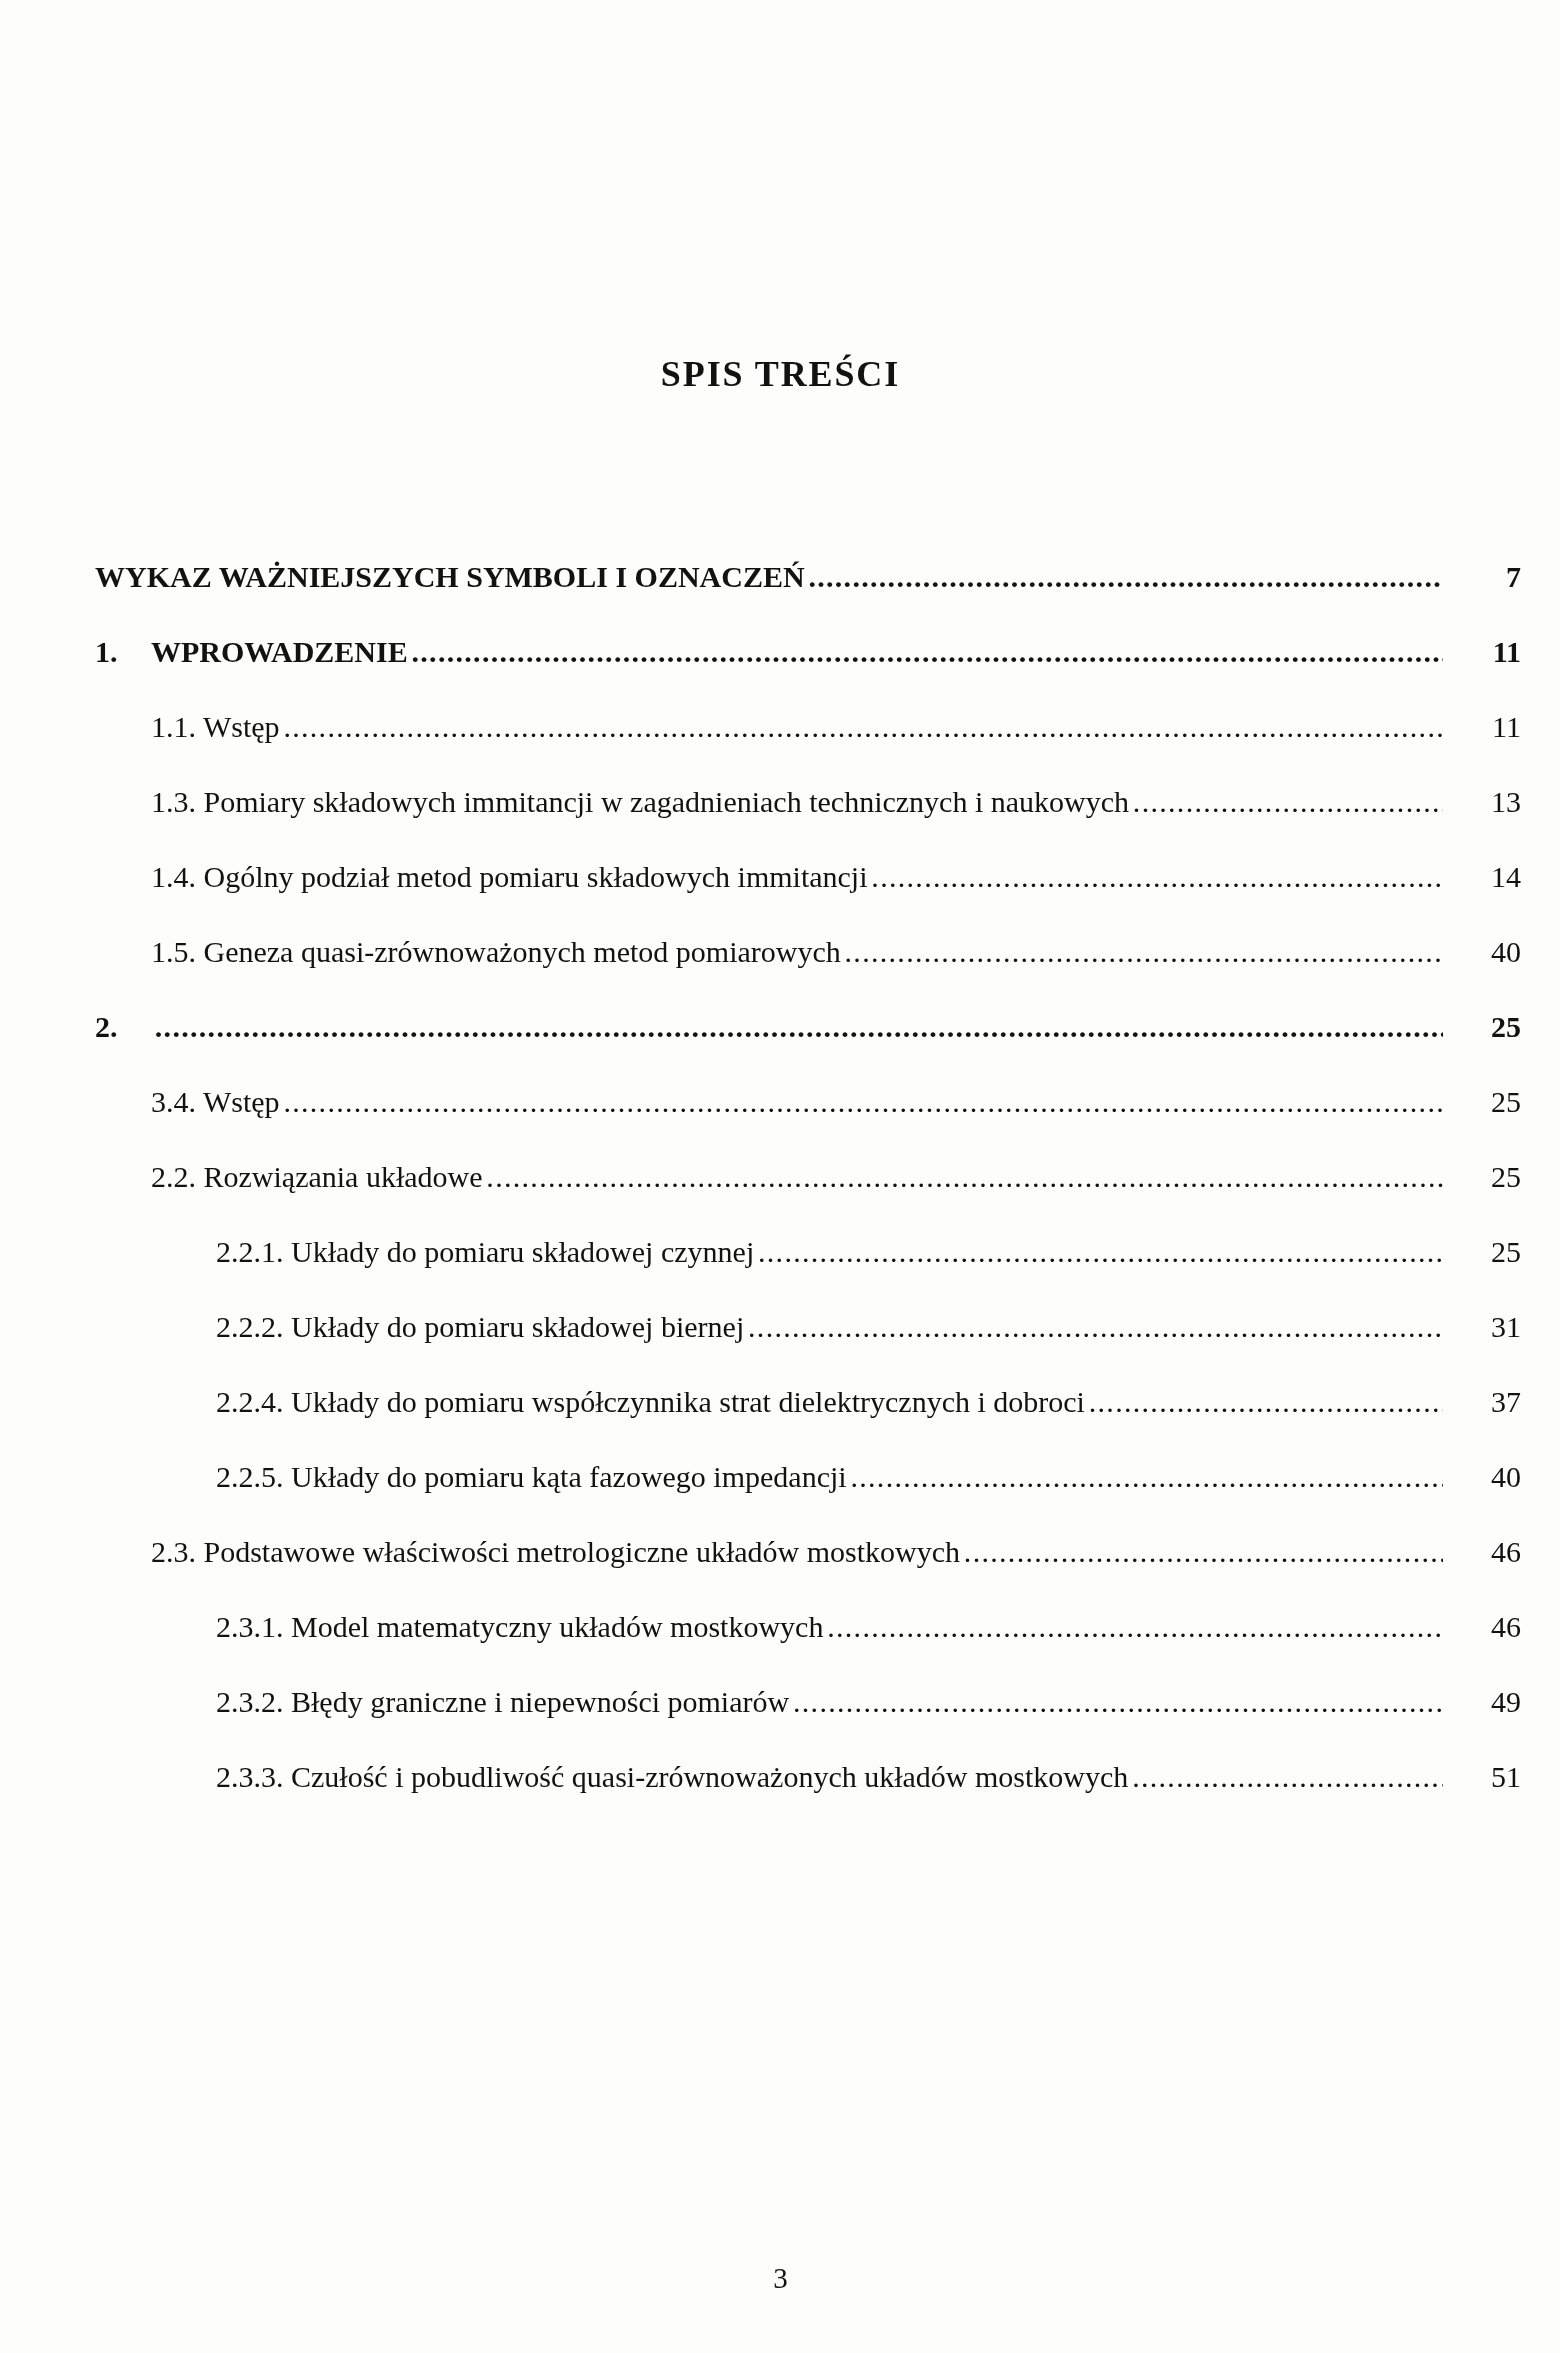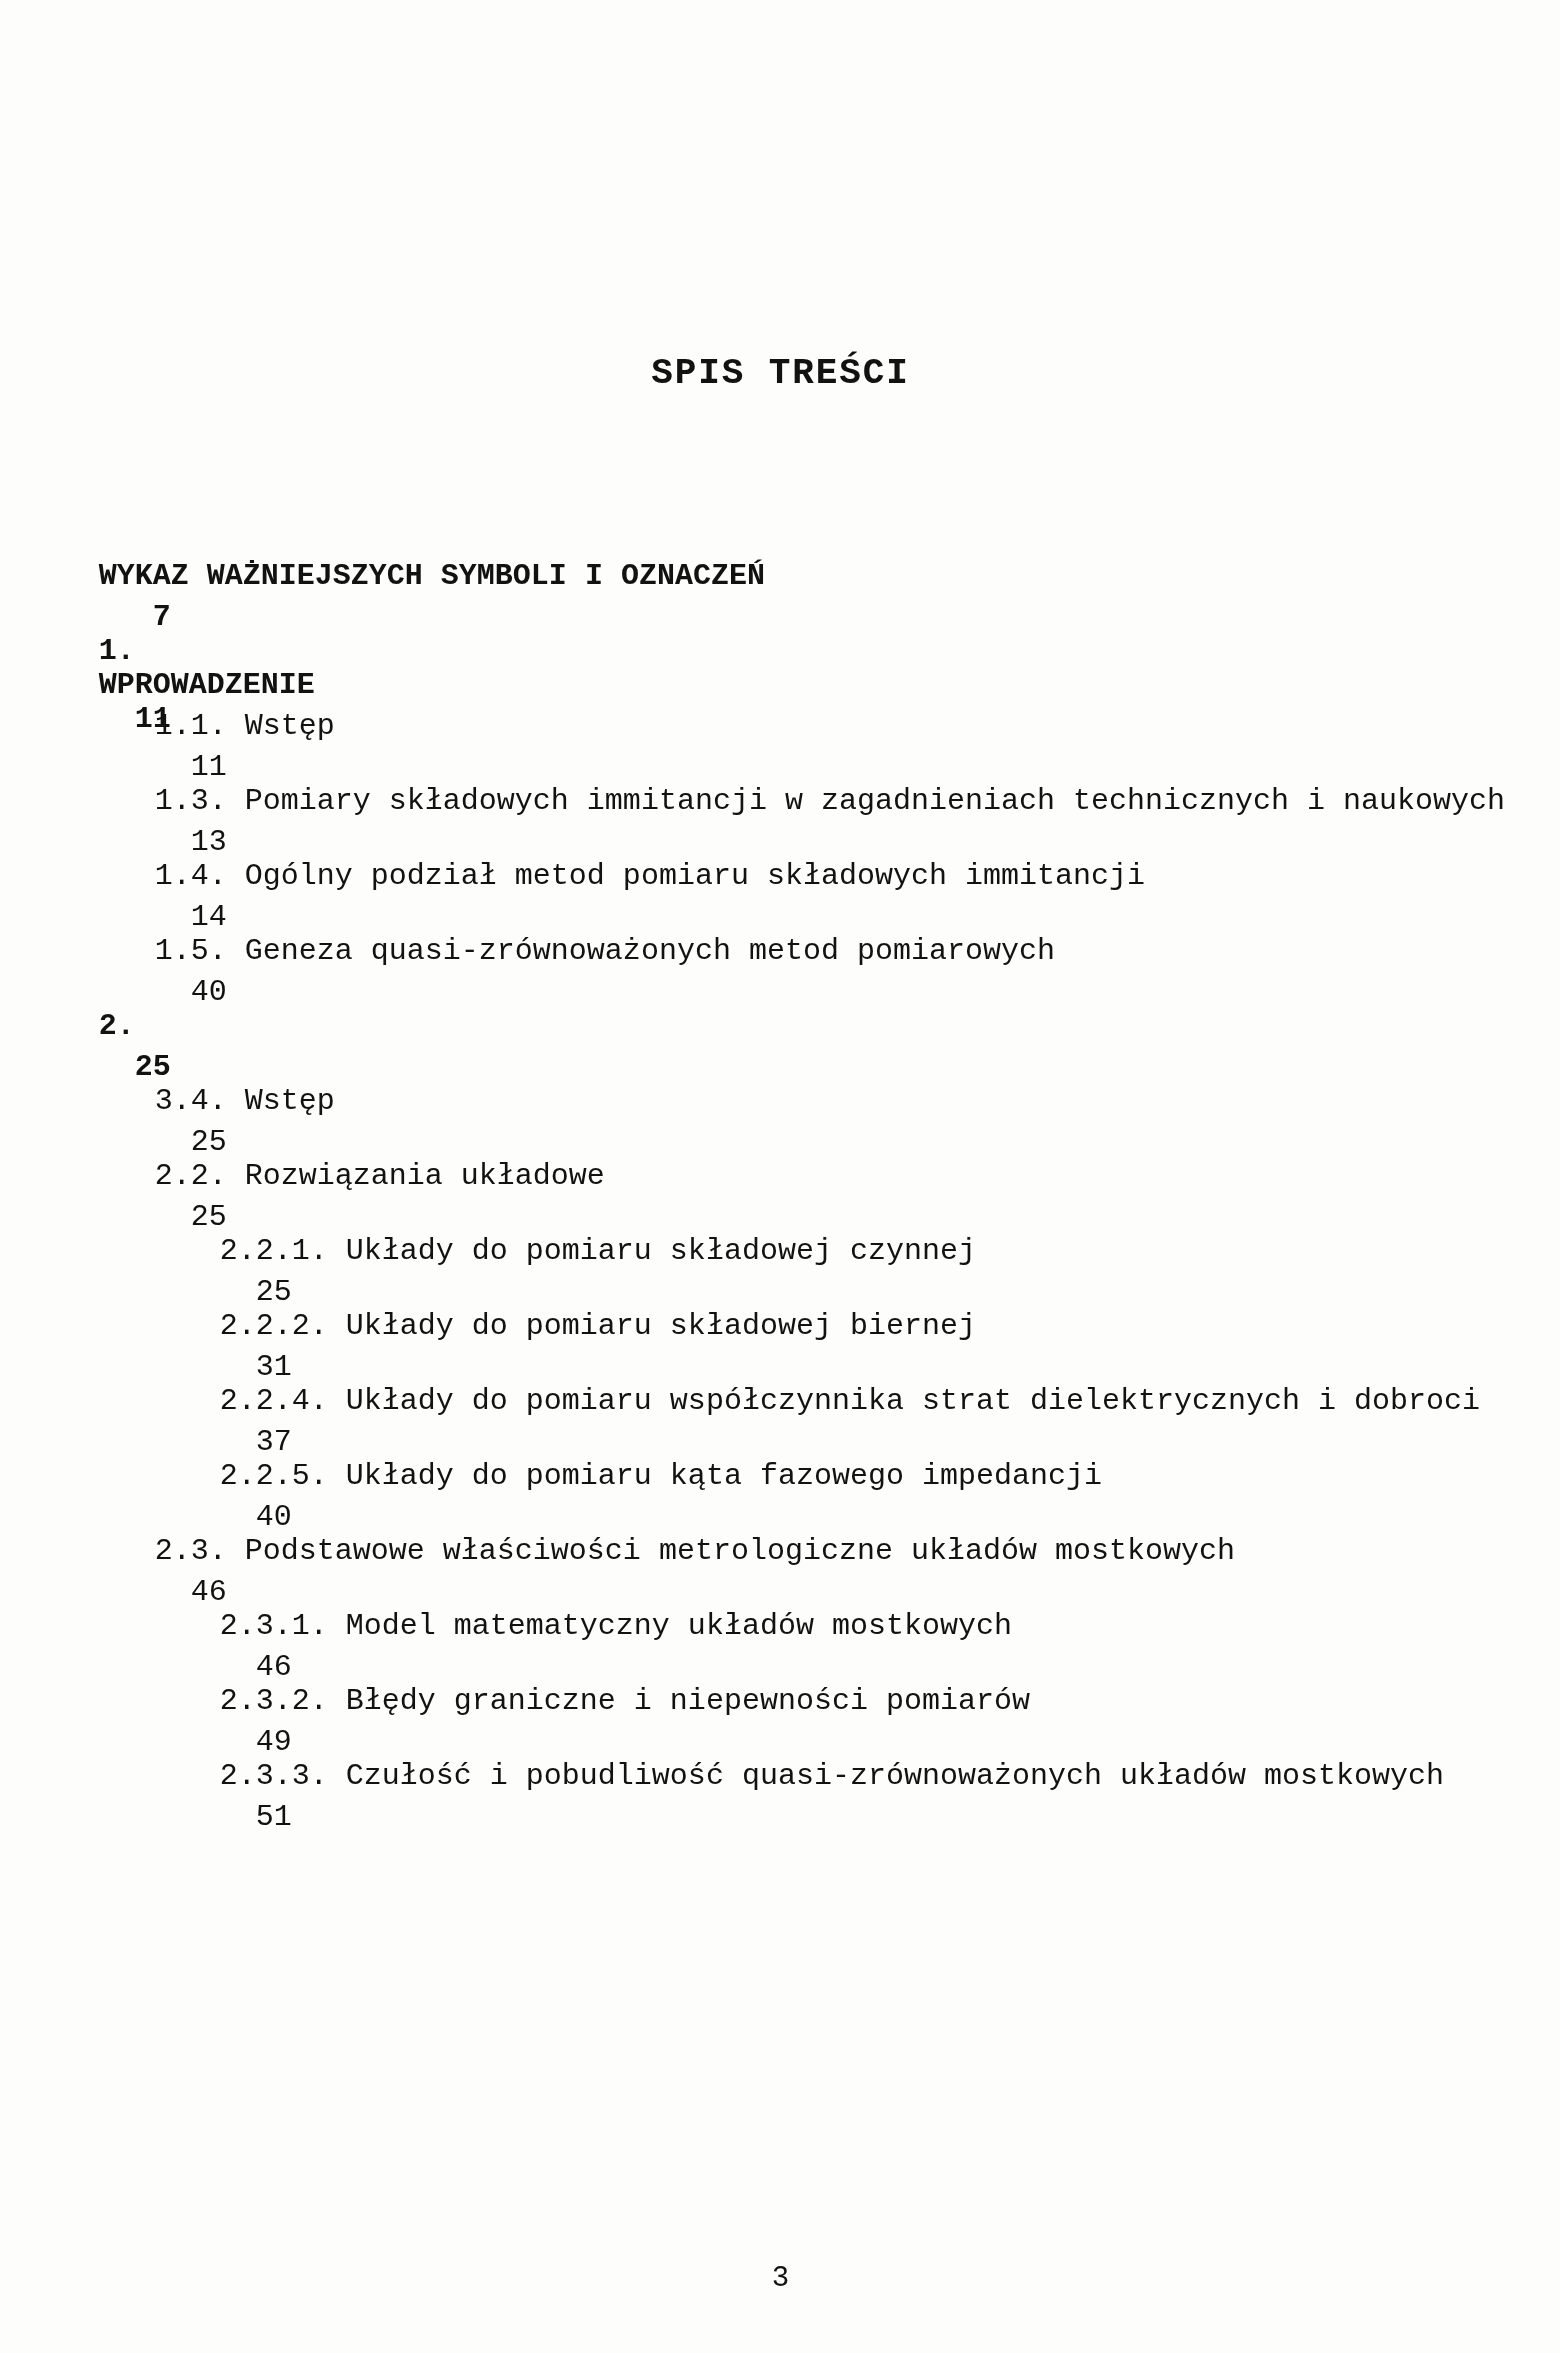--- a/index.html
+++ b/index.html
@@ -6,21 +6,21 @@
 
   html, body {
     background: #ffffff;
   }
 
   .page {
     width: 1561px;
     height: 2354px;
     background: #fdfdfb;
     position: relative;
-    font-family: Liberation Mono, monospace;
+    font-family: Liberation Serif, serif;
     color: #121212;
     overflow: hidden;
   }
 
   .title {
     padding-top: 353px;
     text-align: center;
     font-size: 36px;
     font-weight: bold;
     letter-spacing: 1.9px;
@@ -29,21 +29,20 @@
   .toc {
     margin: 165px 40px 0 95px;
   }
 
   .toc-row {
     display: flex;
     align-items: baseline;
     height: 75px;
     font-size: 30px;
     white-space: nowrap;
-    flex-direction: column;
   }
 
   .toc-row.bold { font-weight: bold; }
 
   .toc-row.level-1 { padding-left: 56px; }
   .toc-row.level-2 { padding-left: 121px; }
 
   .num {
     flex: 0 0 auto;
     min-width: 56px;

